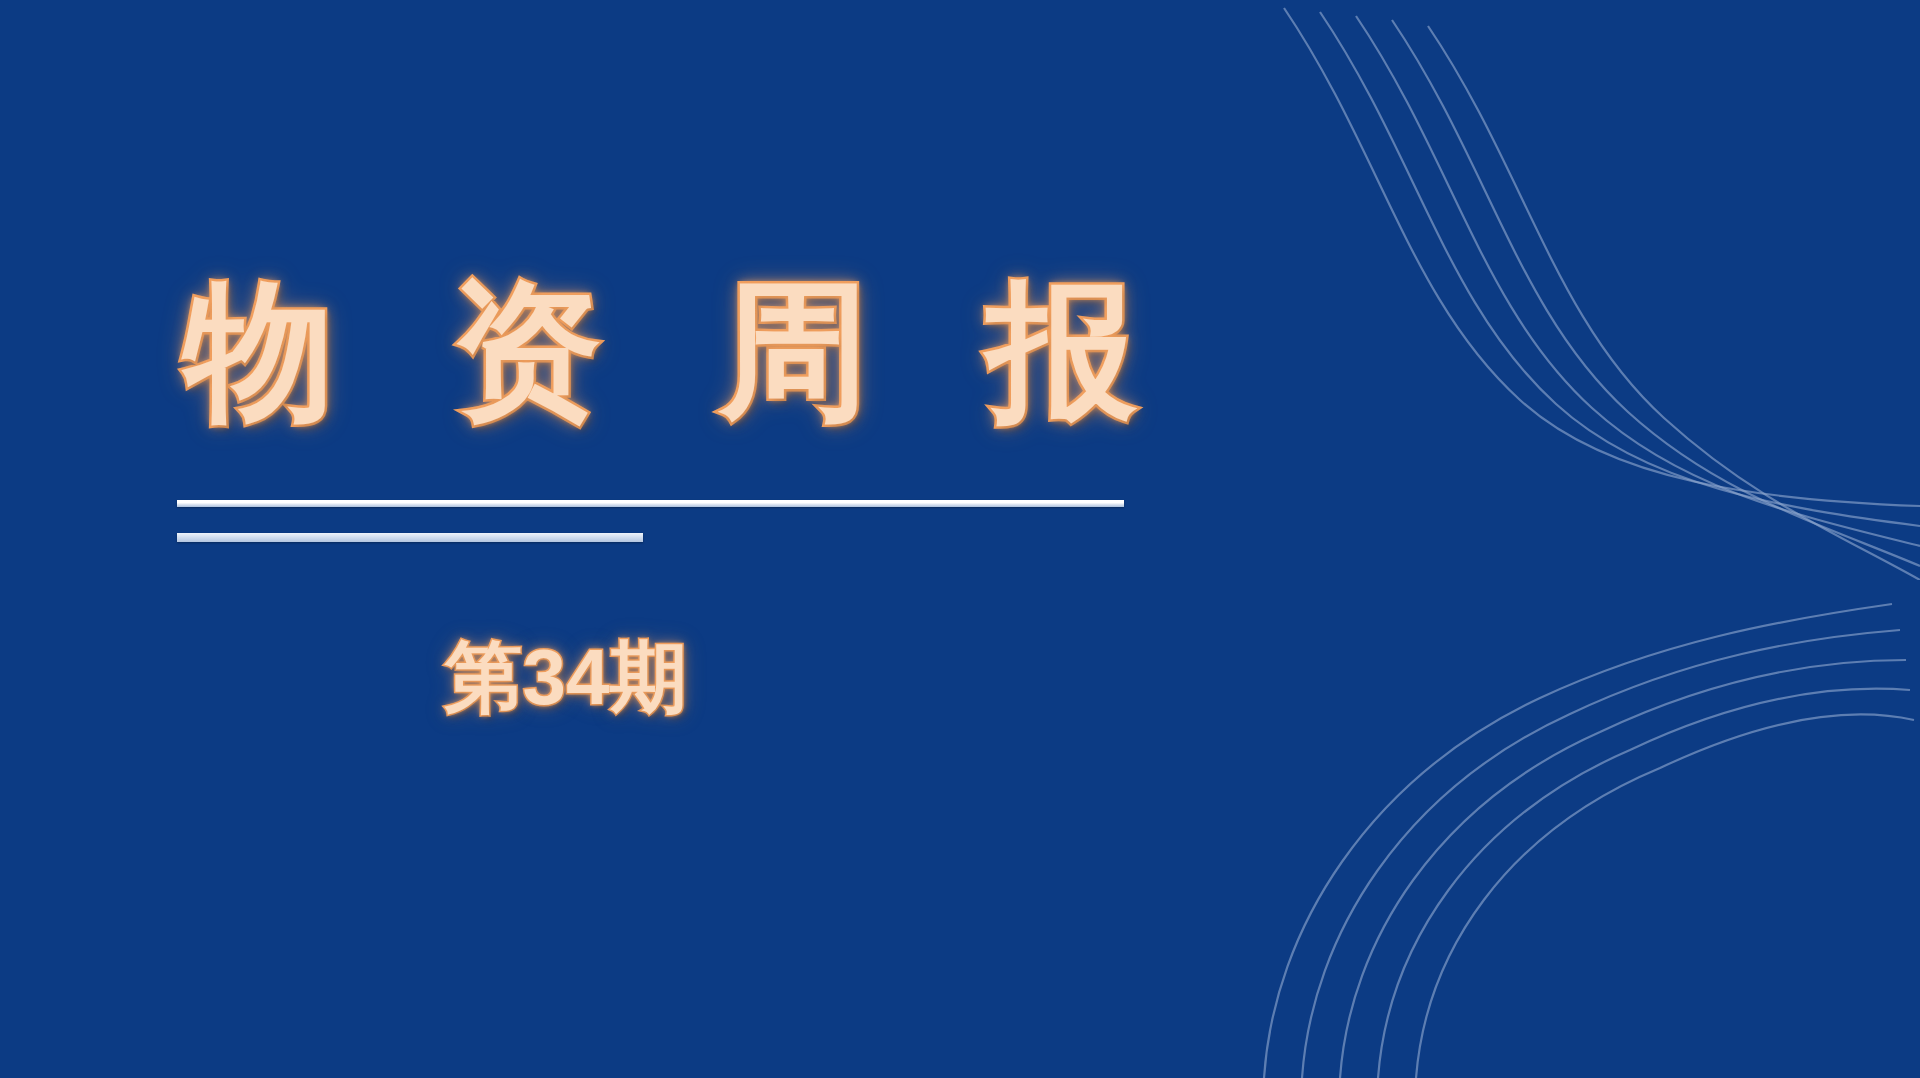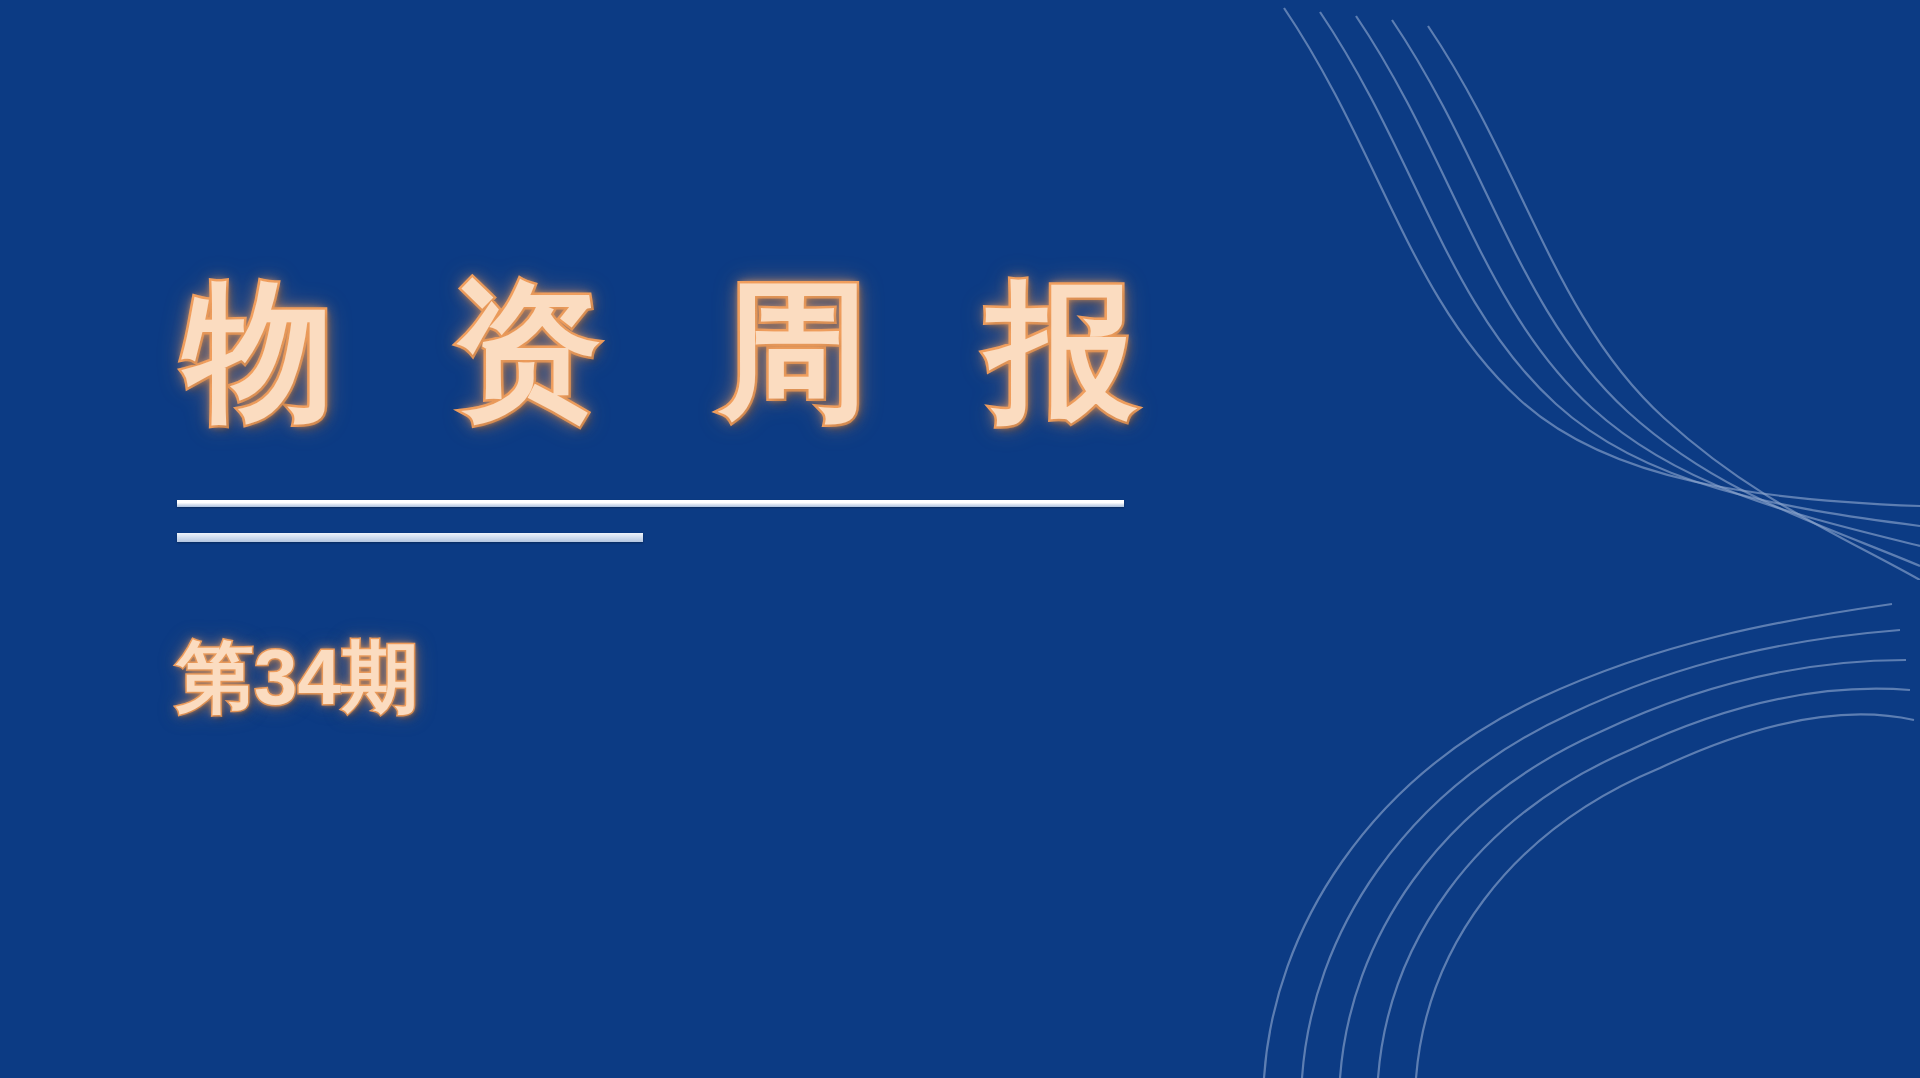--- a/index.html
+++ b/index.html
@@ -87,20 +87,21 @@
     height: 9px;
     background: linear-gradient(to bottom, #eff4fb 0%, #cddaed 55%, #b4c6e0 100%);
   }
 
   
   #subtitle {
     position: absolute;
     left: 176px;
     top: 638px;
     width: 780px;
+    text-align: center;
     font-size: 78px;
     line-height: 1.0;
     font-weight: 700;
     color: #fbdcc0;
     white-space: nowrap;
     -webkit-text-stroke: 3px #ef9e5f;
     paint-order: stroke fill;
     text-shadow:
        0 0 5px  rgba(243,161,95,.95),
        0 0 12px rgba(243,161,95,.65),

